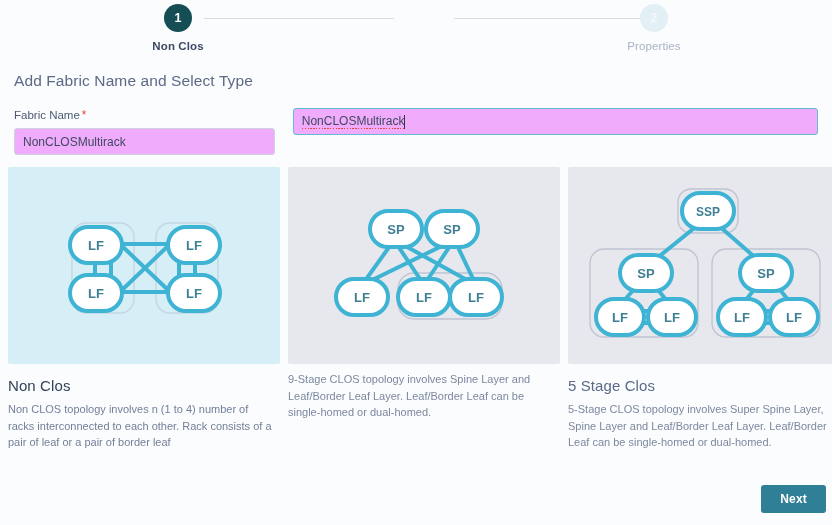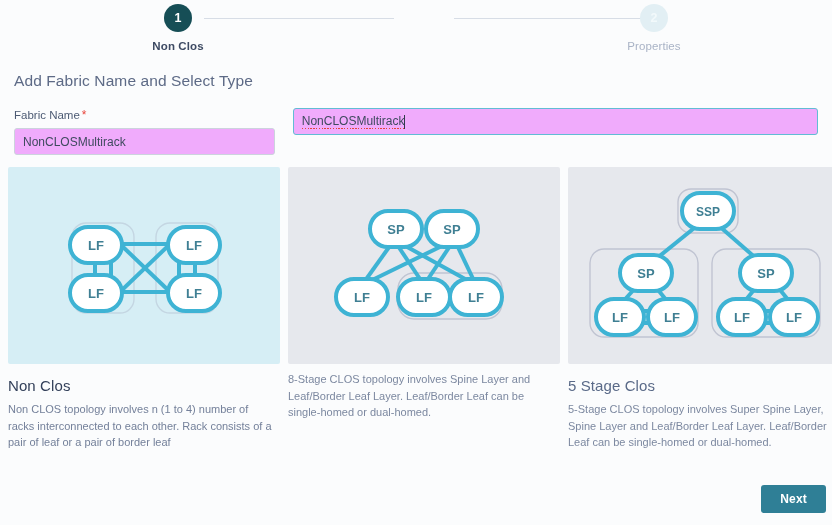--- a/index.html
+++ b/index.html
@@ -289,21 +289,21 @@
           <g>
             <rect x="110" y="112" width="52" height="36" rx="18" fill="#ffffff" stroke="#3eb3d4" stroke-width="4"></rect>
             <text x="136" y="135" text-anchor="middle" font-family="Liberation Sans, sans-serif" font-size="13" fill="#3f7f93" font-weight="600">LF</text>
           </g>
           <g>
             <rect x="162" y="112" width="52" height="36" rx="18" fill="#ffffff" stroke="#3eb3d4" stroke-width="4"></rect>
             <text x="188" y="135" text-anchor="middle" font-family="Liberation Sans, sans-serif" font-size="13" fill="#3f7f93" font-weight="600">LF</text>
           </g>
         </svg>
       </div>
-      <div class="card-desc">8-Stage CLOS topology involves Spine Layer and Leaf/Border Leaf Layer. Leaf/Border Leaf can be single-homed or dual-homed.</div>
+      <div class="card-desc">9-Stage CLOS topology involves Spine Layer and Leaf/Border Leaf Layer. Leaf/Border Leaf can be single-homed or dual-homed.</div>
     </div>
 
     <div class="card wide">
       <div class="card-art unselected">
         <svg width="272" height="197" viewBox="0 0 272 197">
 
           <rect x="110" y="22" width="60" height="44" rx="13" fill="none" stroke="#c0c4d2" stroke-width="1.4"></rect>
           <rect x="22" y="82" width="108" height="88" rx="14" fill="none" stroke="#c0c4d2" stroke-width="1.4"></rect>
           <rect x="144" y="82" width="108" height="88" rx="14" fill="none" stroke="#c0c4d2" stroke-width="1.4"></rect>
 

